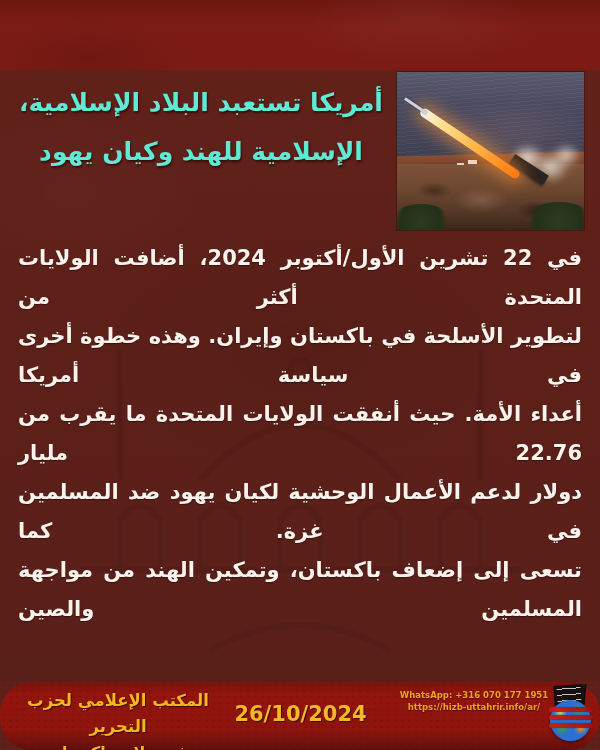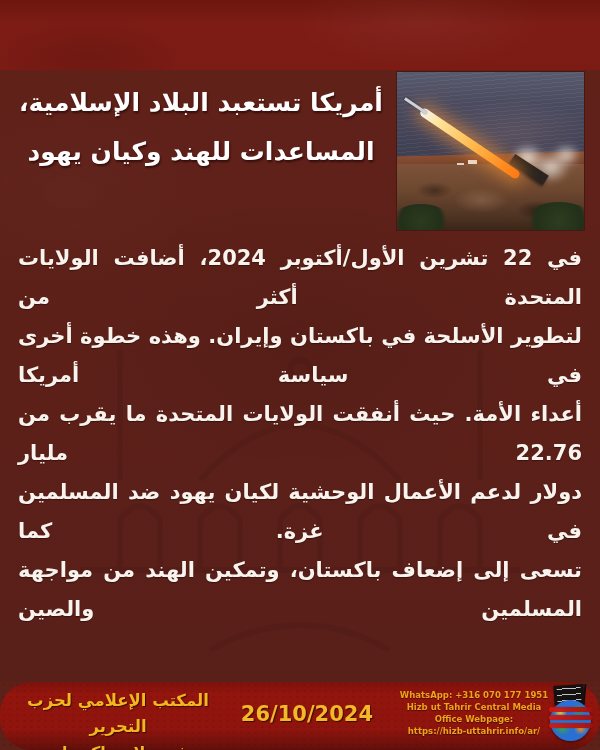--- a/index.html
+++ b/index.html
@@ -21,21 +21,21 @@
     position:absolute;left:0;top:70px;width:600px;height:612px;
     background:
       radial-gradient(320px 200px at 50% 45%, rgba(0,0,0,.07), transparent 75%),
       radial-gradient(200px 120px at 12% 20%, rgba(255,255,255,.02), transparent 70%),
       linear-gradient(180deg,#602119 0%,#5c2019 55%,#591f19 100%);
   }
   .watermark{position:absolute;left:60px;top:240px;opacity:.10;}
   
   .title-block{
     position:absolute;left:12px;top:78px;width:378px;
-    direction:rtl;text-align:center;color:#ffffff;
+    direction:rtl;text-align:center;color:#5eead4;
     font-weight:bold;font-size:25px;line-height:49px;
     text-shadow:1px 2px 2px rgba(35,5,5,.65);
   }
   
   .photo{
     position:absolute;left:397px;top:72px;width:187px;height:158px;
     overflow:hidden;background:#46465a;box-shadow:0 0 0 1px rgba(0,0,0,.25);
   }
   .photo .sea{
     position:absolute;left:0;top:0;width:100%;height:57%;
@@ -102,21 +102,21 @@
     background-size:7px 6px;opacity:.55;
   }
   .office-block{
     position:absolute;left:18px;top:6px;width:200px;
     direction:rtl;text-align:center;color:#f2b71f;font-weight:bold;
     text-shadow:1px 1px 1px rgba(30,5,5,.7);
   }
   .office-line1{font-size:16.5px;line-height:26px;}
   .office-line2{font-size:16px;line-height:26px;}
   .footer-date{
-    position:absolute;left:228px;top:20px;width:145px;text-align:right;
+    position:absolute;left:228px;top:20px;width:145px;text-align:center;
     color:#f2b828;font-weight:bold;font-size:21px;
     text-shadow:1px 1px 1px rgba(30,5,5,.7);
   }
   .contact-block{
     position:absolute;left:396px;top:7px;width:156px;text-align:center;
     color:#eda41c;font-weight:bold;font-size:8.5px;line-height:12px;
     text-shadow:0 1px 1px rgba(30,5,5,.6);
   }
   
   .logo{position:absolute;left:548px;top:0px;width:46px;height:66px;}
@@ -161,21 +161,21 @@
         <line x1="420" y1="170" x2="420" y2="40"></line>
         <path d="M20 260 h440"></path>
         <path d="M60 260 v-50 q20 -28 40 0 v50 M140 260 v-50 q20 -28 40 0 v50 M220 260 v-50 q20 -28 40 0 v50 M300 260 v-50 q20 -28 40 0 v50 M380 260 v-50 q20 -28 40 0 v50"></path>
         <path d="M150 340 Q240 290 330 340"></path>
       </g>
     </svg>
   </div>
 
   <div class="title-block">
     <div>أمريكا تستعبد البلاد الإسلامية،</div>
-    <div>المساعدات للهند وكيان يهود</div>
+    <div>الإسلامية للهند وكيان يهود</div>
   </div>
 
   <div class="photo">
     <div class="sea"></div>
     <div class="shore"></div>
     <div class="ground"></div>
     <div class="bush-l"></div>
     <div class="bush-r"></div>
     <div class="smoke"></div>
     <div class="launcher"></div>
@@ -194,21 +194,20 @@
   </div>
 
   <div class="footer">
     <div class="office-block">
       <div class="office-line1">المكتب الإعلامي لحزب التحرير</div>
       <div class="office-line2">في ولاية باكستان</div>
     </div>
     <div class="footer-date">26/10/2024</div>
     <div class="contact-block">
       <div>WhatsApp: +316 070 177 1951</div>
-      <div>Hizb ut Tahrir Central Media Office Webpage:</div>
       <div>https://hizb-uttahrir.info/ar/</div>
     </div>
     <div class="logo">
       <div class="logo-pole"></div>
       <div class="logo-flag"></div>
       <div class="logo-globe"></div>
       <div class="logo-text-strips">
         <span></span>
           <span></span>
           <span></span>

